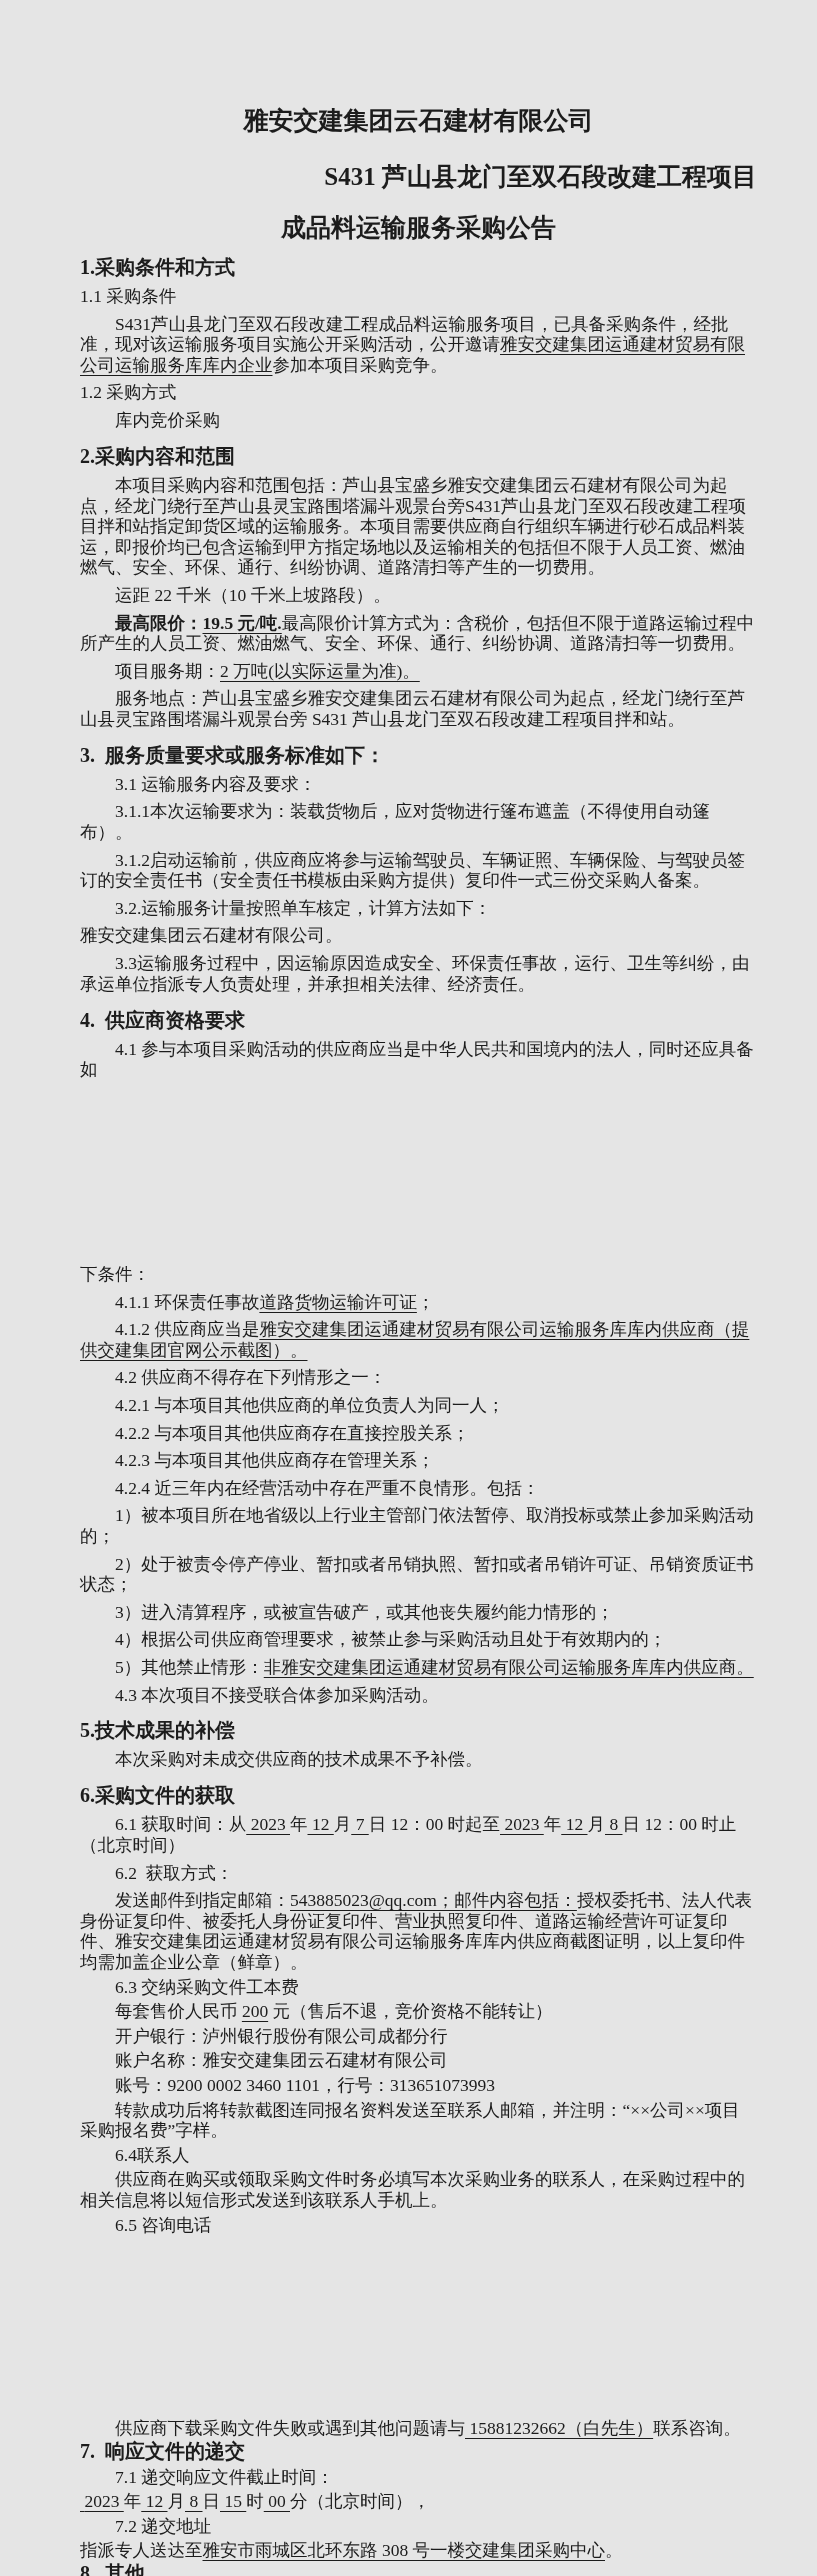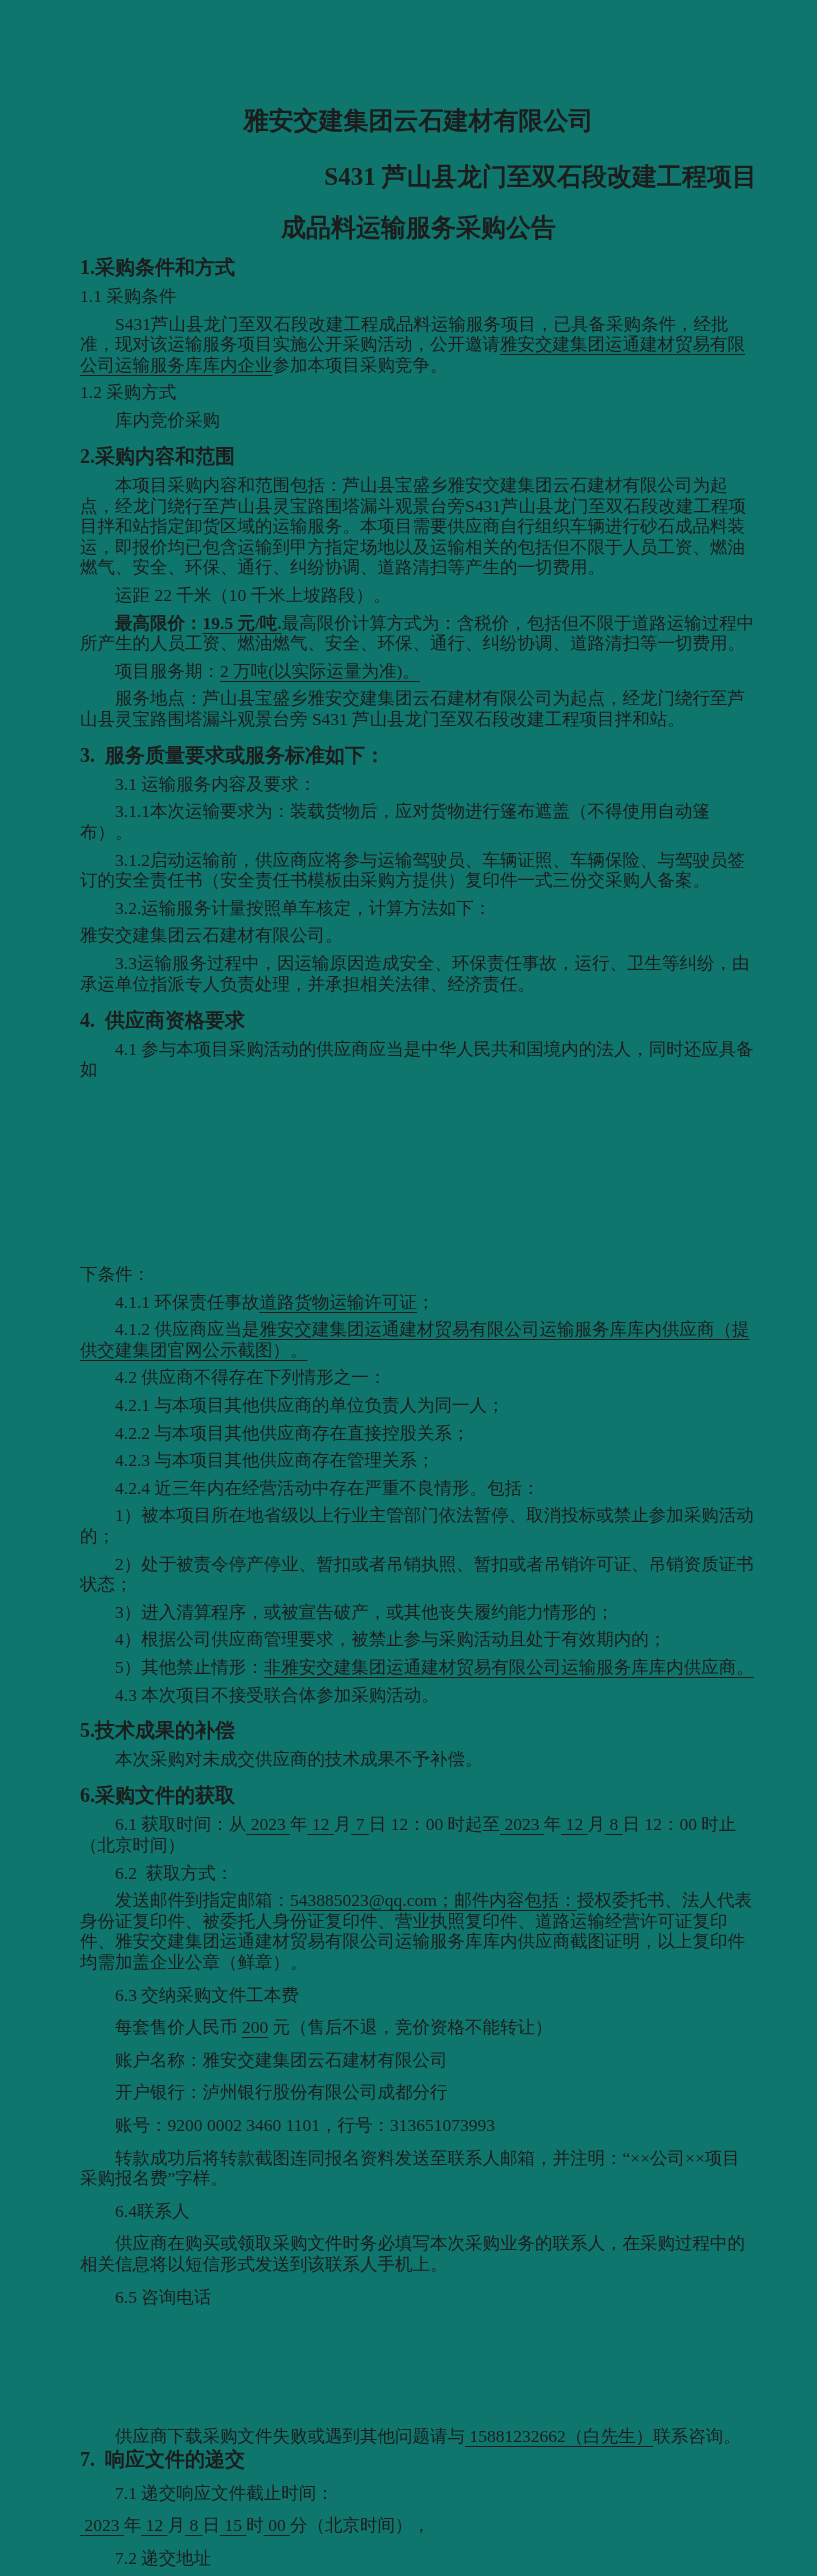--- a/index.html
+++ b/index.html
@@ -8,31 +8,31 @@
     font-family:"Liberation Serif","DejaVu Serif",serif;
     color:#1c1c1c;
     -webkit-font-smoothing:antialiased;
   }
   .page{
     position:relative;
     width:818px;height:1157px;
     box-sizing:border-box;
     padding:0 61px 0 80px;
     overflow:hidden;
-    background:#0f766e;
+    background:#e5e5e5;
   }
   .titleblock{text-align:center;}
   .title{font-weight:700;font-size:25px;line-height:29px;}
   .title.t2{margin-top:27px;text-align:right;}
   .title.t3{margin-top:21.6px;}
   .blk{font-size:17.5px;line-height:20.6px;margin-top:7px;white-space:pre-wrap;}
   .h1{font-weight:700;font-size:20px;line-height:24px;margin-top:13.4px;}
   .ind{text-indent:2em;}
   .noind{text-indent:0;}
-  .tight{margin-top:12px;}
+  .tight{margin-top:4px;}
   .h1.tight{margin-top:0;}
   .u{text-decoration:underline;text-underline-offset:3.6px;text-decoration-thickness:1px;}
   .b{font-weight:700;}
 </style>
 </head>
 <body>
 
 <div class="page" style="padding-top:106px">
   <div class="titleblock">
     <div class="title t1">雅安交建集团云石建材有限公司</div>
@@ -80,22 +80,22 @@
       <div class="blk ind"><span>5）其他禁止情形：</span><span class="u">非雅安交建集团运通建材贸易有限公司运输服务库库内供应商。</span></div>
       <div class="blk ind"><span>4.3 本次项目不接受联合体参加采购活动。</span></div>
       <div class="blk h1"><span>5.技术成果的补偿</span></div>
       <div class="blk ind"><span>本次采购对未成交供应商的技术成果不予补偿。</span></div>
       <div class="blk h1"><span>6.采购文件的获取</span></div>
       <div class="blk ind"><span>6.1 获取时间：从</span><span class="u"> 2023 </span><span>年</span><span class="u"> 12 </span><span>月</span><span class="u"> 7 </span><span>日 12：00 时起至</span><span class="u"> 2023 </span><span>年</span><span class="u"> 12 </span><span>月</span><span class="u"> 8 </span><span>日 12：00 时止（北京时间）</span></div>
       <div class="blk ind"><span>6.2  获取方式：</span></div>
       <div class="blk ind"><span>发送邮件到指定邮箱：</span><span class="u">543885023@qq.com；邮件内容包括：</span><span>授权委托书、法人代表身份证复印件、被委托人身份证复印件、营业执照复印件、道路运输经营许可证复印件、雅安交建集团运通建材贸易有限公司运输服务库库内供应商截图证明，以上复印件均需加盖企业公章（鲜章）。</span></div>
       <div class="blk ind tight"><span>6.3 交纳采购文件工本费</span></div>
       <div class="blk ind tight"><span>每套售价人民币 </span><span class="u">200</span><span> 元（售后不退，竞价资格不能转让）</span></div>
+      <div class="blk ind tight"><span>开户银行：泸州银行股份有限公司成都分行</span></div>
       <div class="blk ind tight"><span>账户名称：雅安交建集团云石建材有限公司</span></div>
-      <div class="blk ind tight"><span>开户银行：泸州银行股份有限公司成都分行</span></div>
       <div class="blk ind tight"><span>账号：9200 0002 3460 1101，行号：313651073993</span></div>
       <div class="blk ind tight"><span>转款成功后将转款截图连同报名资料发送至联系人邮箱，并注明：“××公司××项目采购报名费”字样。</span></div>
       <div class="blk ind tight"><span>6.4联系人</span></div>
       <div class="blk ind tight"><span>供应商在购买或领取采购文件时务必填写本次采购业务的联系人，在采购过程中的相关信息将以短信形式发送到该联系人手机上。</span></div>
       <div class="blk ind tight"><span>6.5 咨询电话</span></div>
     </div>
 </div>
 
 <div class="page" style="padding-top:100px">
   <div>

